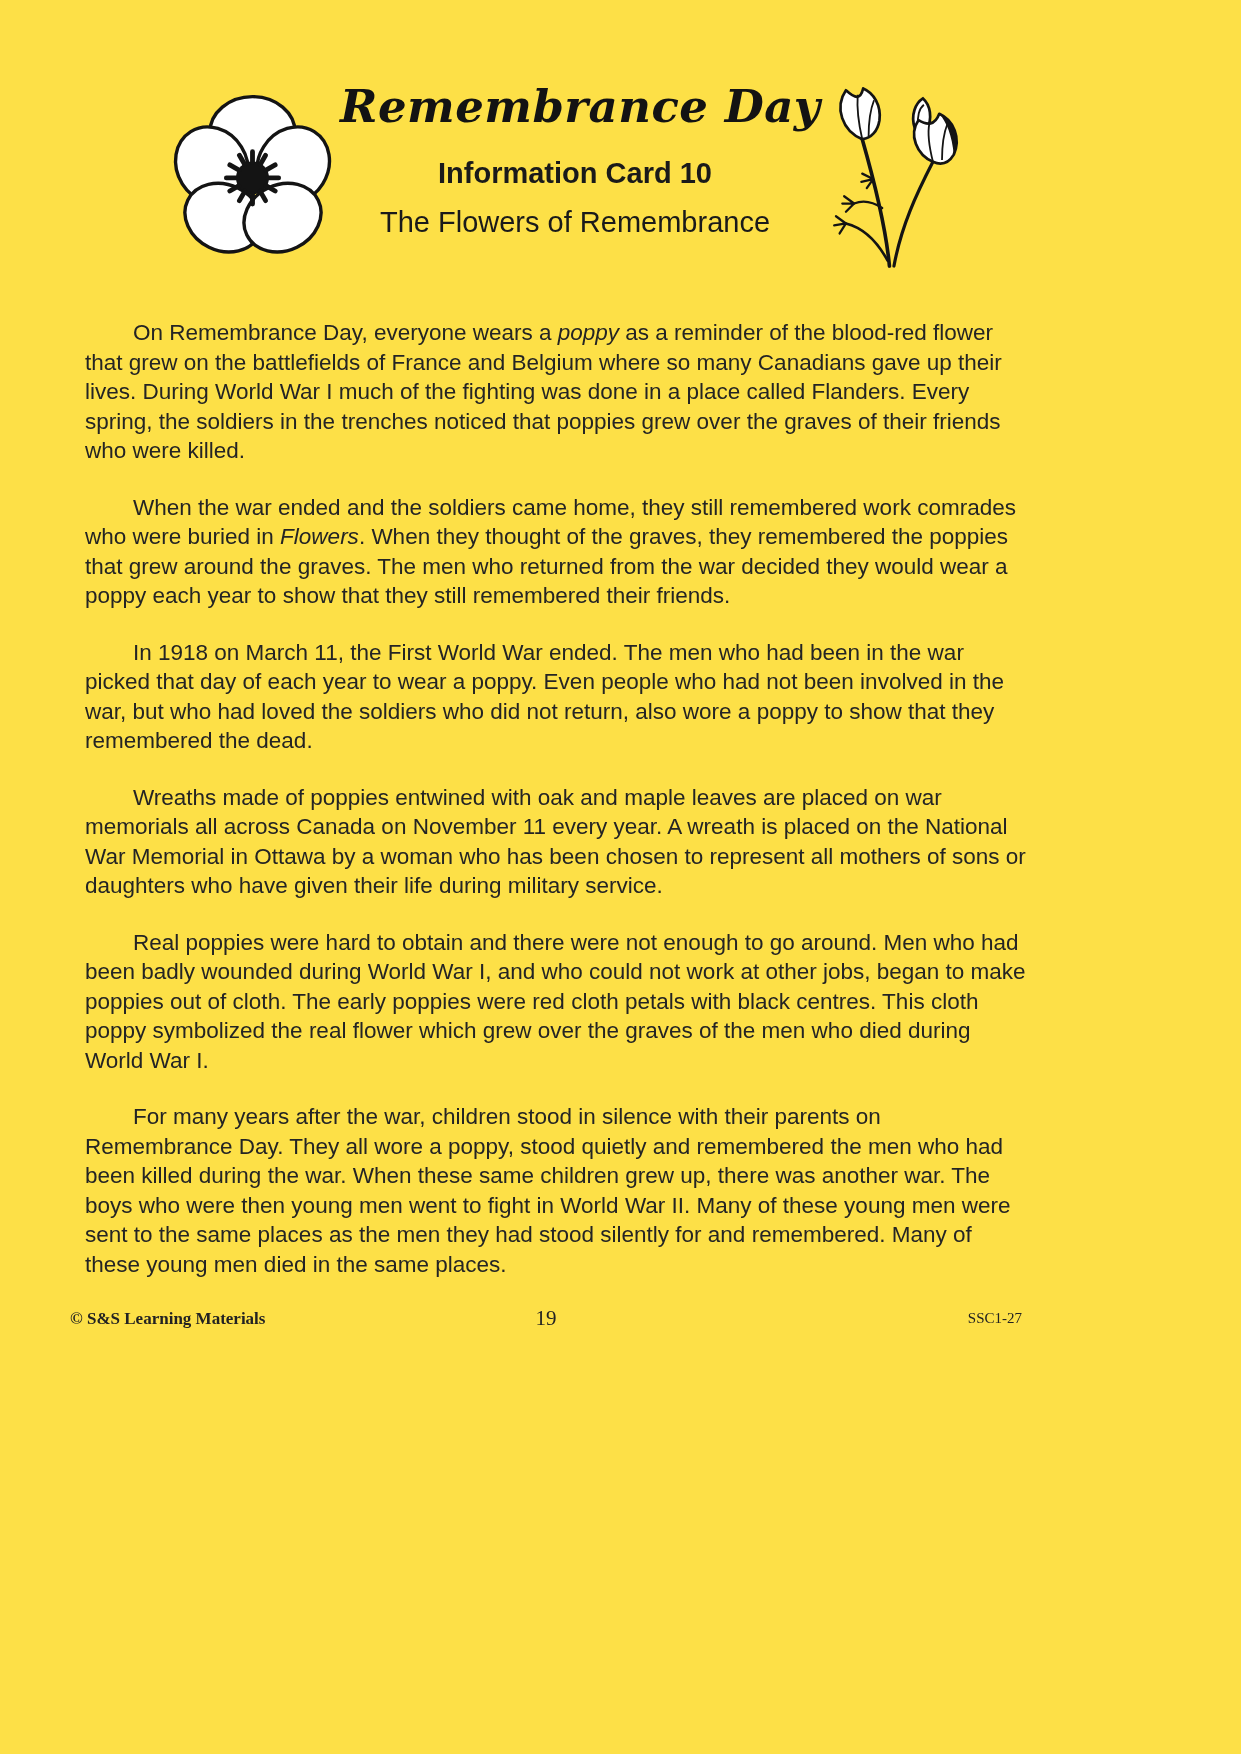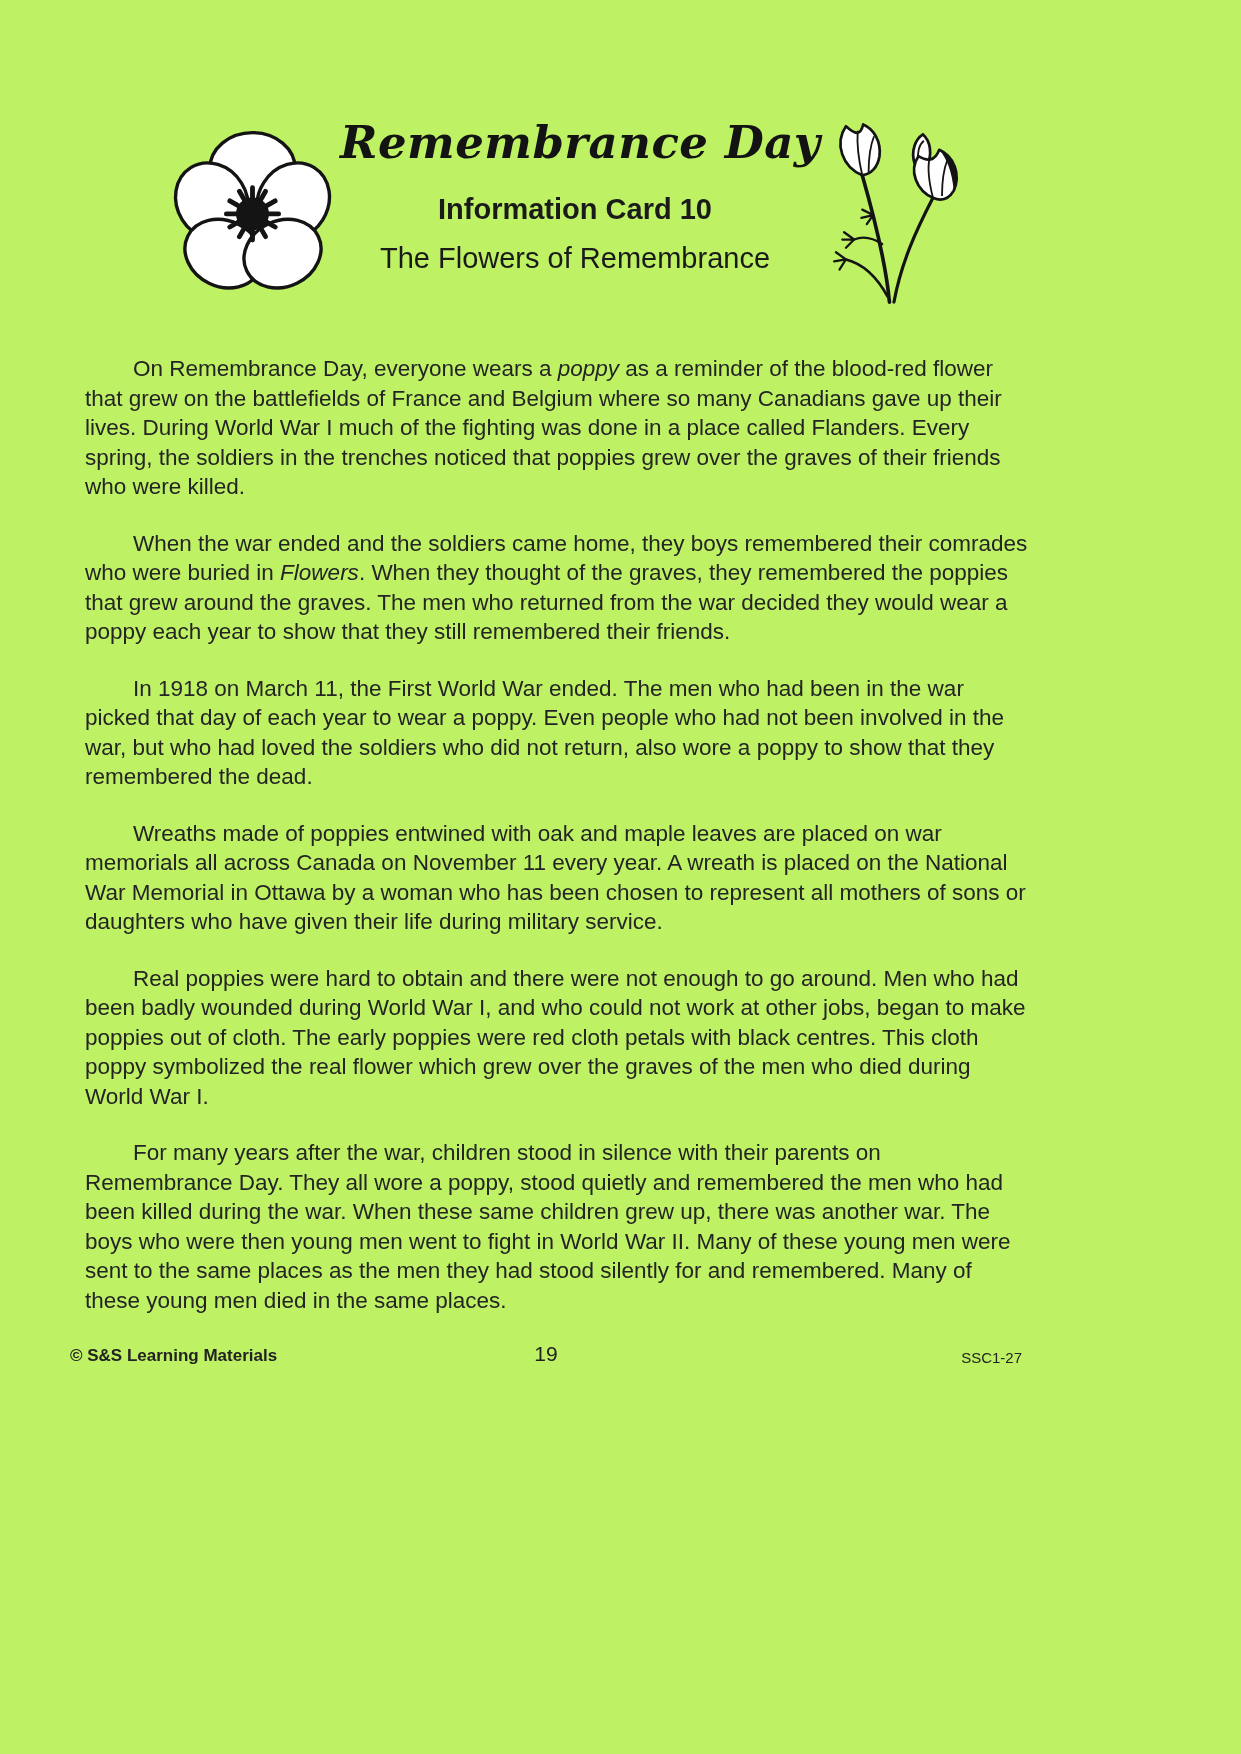--- a/index.html
+++ b/index.html
@@ -1,26 +1,26 @@
 <!DOCTYPE html>
 <html><head>
 <meta charset="utf-8">
 <style>
   * { margin: 0; padding: 0; box-sizing: border-box; }
   html, body { background: #d8d8d8; }
   .page {
     width: 1241px;
     height: 1754px;
     margin: 0 auto;
-    background: #bef264;
+    background: #fde047;
     position: relative;
     font-family: "Liberation Sans", sans-serif;
     color: #1d1d1d;
     overflow: hidden;
-    padding-top: 112px;
+    padding-top: 76px;
   }
   .header { position: relative; height: 228px; }
   .poppy-wrap { position: absolute; left: 170px; top: 8px; width: 165px; }
   .titles { position: absolute; left: 340px; top: 4px; width: 470px; text-align: center; }
   .main-title {
     font-family: "DejaVu Serif", serif;
     font-style: italic;
     font-weight: bold;
     font-size: 45px;
     letter-spacing: 0.5px;
@@ -37,22 +37,22 @@
     font-size: 22.5px;
     line-height: 29.5px;
     color: #242424;
   }
   .body-text p { text-indent: 48px; margin-bottom: 27px; }
   .body-text em { font-style: italic; }
   .footer {
     margin: 14px 0 0 70px;
     width: 952px;
     display: flex;
-    align-items: flex-end;
-    font-family: Liberation Sans, sans-serif;
+    align-items: center;
+    font-family: Liberation Serif, serif;
     color: #222;
   }
   .footer .copyright { flex: 1; font-weight: bold; font-size: 17px; }
   .footer .pageno    { flex: 0 0 auto; font-size: 21px; }
   .footer .code      { flex: 1; text-align: right; font-size: 15px; }
   svg .ink { stroke: #141414; }
 </style>
 </head>
 <body>
 
@@ -124,21 +124,21 @@
           <path d="M118 101 C 114 85, 112 69, 114 59"></path>
           <path d="M128 99 C 128 83, 130 69, 134 59"></path>
         </g>
       </svg>
     </div>
 
   </header>
 
   <main class="body-text">
       <p><span>On Remembrance Day, everyone wears a </span><em>poppy</em><span> as a reminder of the blood-red flower that grew on the battlefields of France and Belgium where so many Canadians gave up their lives. During World War I much of the fighting was done in a place called Flanders. Every spring, the soldiers in the trenches noticed that poppies grew over the graves of their friends who were killed.</span></p>
-      <p><span>When the war ended and the soldiers came home, they boys remembered their comrades who were buried in </span><em>Flowers</em><span>. When they thought of the graves, they remembered the poppies that grew around the graves. The men who returned from the war decided they would wear a poppy each year to show that they still remembered their friends.</span></p>
+      <p><span>When the war ended and the soldiers came home, they still remembered work comrades who were buried in </span><em>Flowers</em><span>. When they thought of the graves, they remembered the poppies that grew around the graves. The men who returned from the war decided they would wear a poppy each year to show that they still remembered their friends.</span></p>
       <p><span>In 1918 on March 11, the First World War ended. The men who had been in the war picked that day of each year to wear a poppy. Even people who had not been involved in the war, but who had loved the soldiers who did not return, also wore a poppy to show that they remembered the dead.</span></p>
       <p><span>Wreaths made of poppies entwined with oak and maple leaves are placed on war memorials all across Canada on November 11 every year. A wreath is placed on the National War Memorial in Ottawa by a woman who has been chosen to represent all mothers of sons or daughters who have given their life during military service.</span></p>
       <p><span>Real poppies were hard to obtain and there were not enough to go around. Men who had been badly wounded during World War I, and who could not work at other jobs, began to make poppies out of cloth. The early poppies were red cloth petals with black centres. This cloth poppy symbolized the real flower which grew over the graves of the men who died during World War I.</span></p>
       <p><span>For many years after the war, children stood in silence with their parents on Remembrance Day. They all wore a poppy, stood quietly and remembered the men who had been killed during the war. When these same children grew up, there was another war. The boys who were then young men went to fight in World War II. Many of these young men were sent to the same places as the men they had stood silently for and remembered. Many of these young men died in the same places.</span></p>
     </main>
 
   <footer class="footer">
     <span class="copyright">© S&amp;S Learning Materials</span>
     <span class="pageno">19</span>
     <span class="code">SSC1-27</span>

